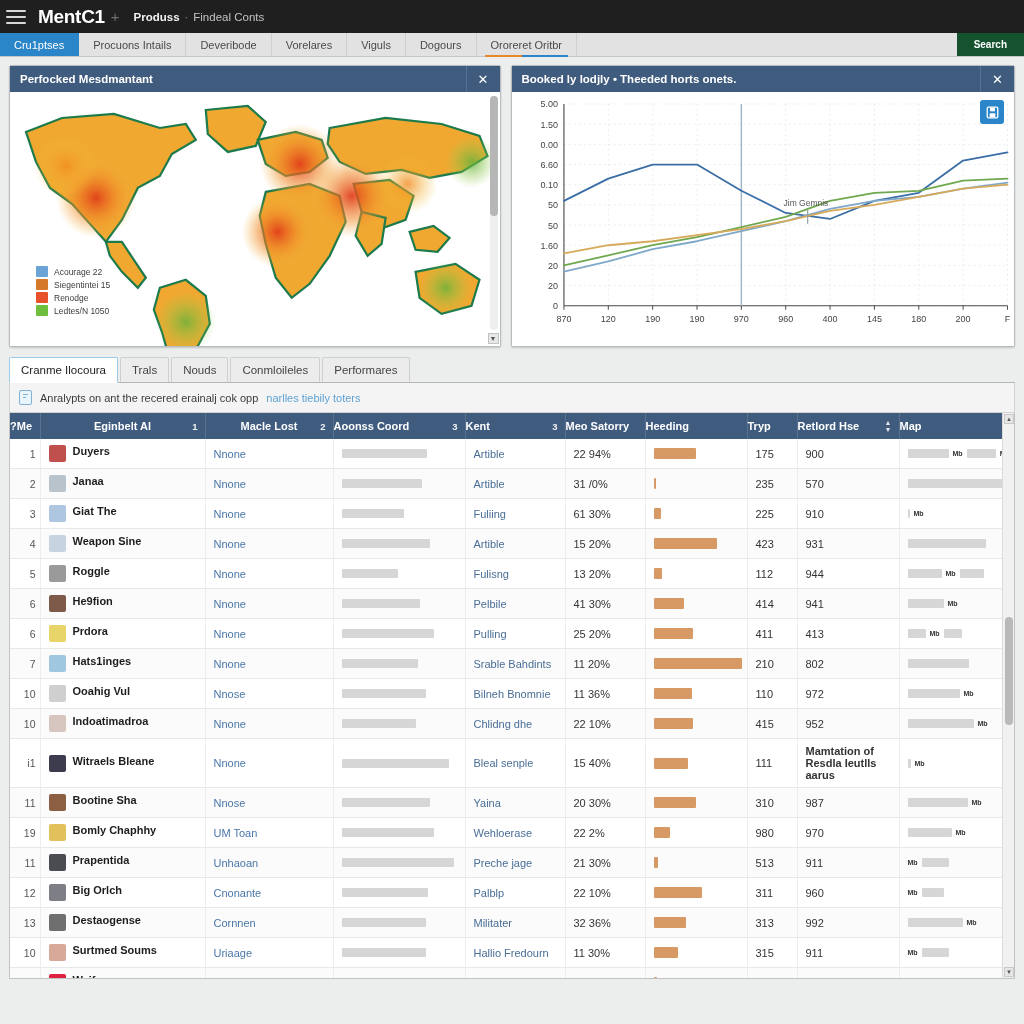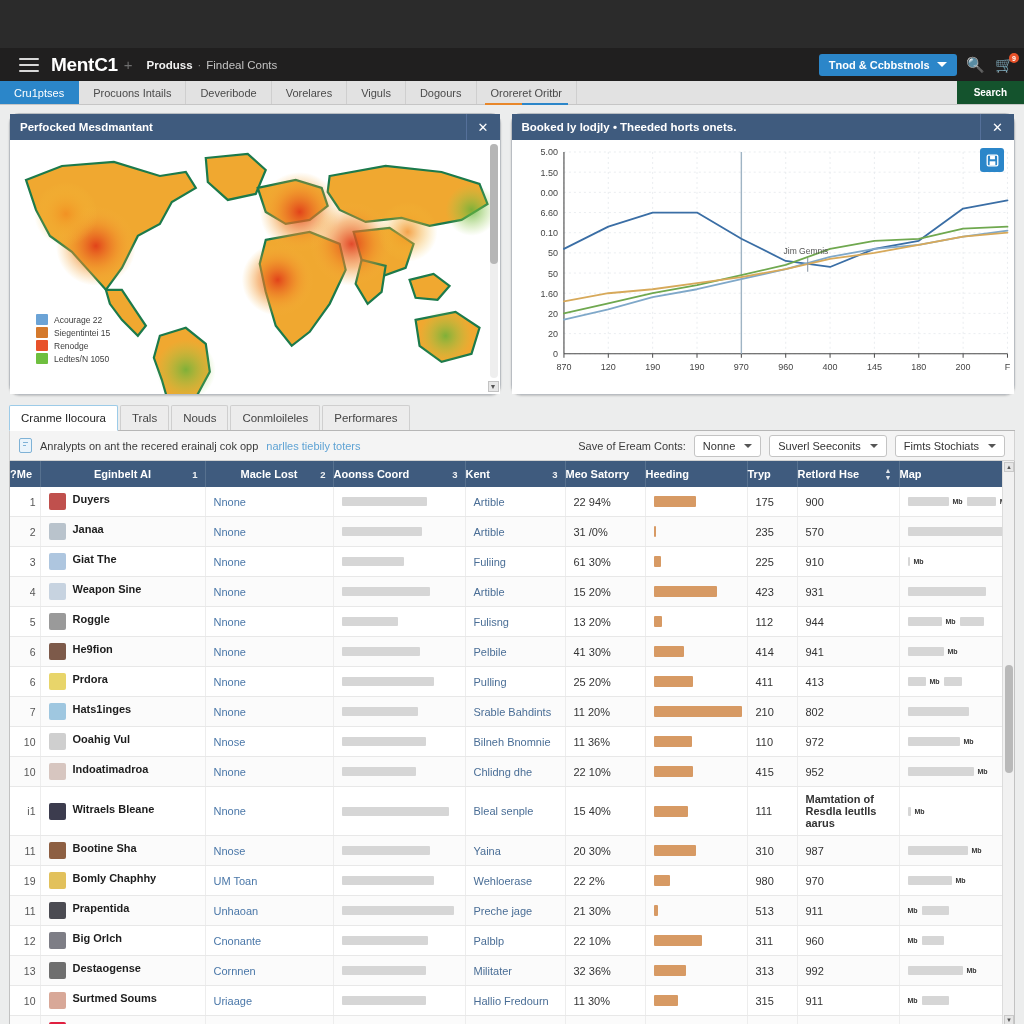--- a/index.html
+++ b/index.html
@@ -12,23 +12,22 @@
     font-family: "Liberation Sans", sans-serif;
     font-size: 12px;
     color: #222;
   }
   #app { width: 1024px; height: 1024px; position: relative; background:#eceded; }
 
   
   .topbar {
     height: 33px; background: #201f1f;
     display: flex; align-items: center;
-    padding: 0 10px 0 19px;
+    padding: 0 10px 0 6px;
     position: relative;
-    margin-top: 48px;
   }
   .hamburger { width:20px; display:flex; flex-direction:column; gap:4px; margin-right:12px; cursor:pointer;}
   .hamburger span { display:block; height:2px; background:#d8d8d8; border-radius:1px; }
   .brand-left {
     color:#fff; font-weight:bold; font-size:19px; letter-spacing:-0.3px;
     margin-right:6px; white-space:nowrap;
   }
   .plus-ico { color:#6f6f6f; font-size:15px; margin-right:14px; }
   .crumb-strong { color:#f2f2f2; font-weight:bold; font-size:11.5px; }
   .crumb-sep { color:#8a8a8a; margin:0 5px; font-size:11px;}
@@ -70,21 +69,21 @@
     background:linear-gradient(to right,#e8872a 0 45%,#2b86c9 45% 100%);
   }
   .nav-search {
     margin-left:auto; background:#14532d; color:#fff; font-weight:bold;
     font-size:10px; display:flex; align-items:center; padding:0 17px; cursor:pointer;
   }
 
   
   .panels { display:flex; gap:10px; padding:8px 9px 0 9px; }
   .panel {
-    background:#fff; border:1px solid #b9bdc2; border-radius:10px;
+    background:#fff; border:1px solid #b9bdc2; border-radius:2px;
     box-shadow:0 1px 2px rgba(0,0,0,.18); display:flex; flex-direction:column;
   }
   .panel.map   { width:492px; height:282px; }
   .panel.chart { width:505px; height:282px; }
   .panel-head {
     height:26px; background:#3f5b7e; color:#fff; display:flex; align-items:center;
     font-size:11.5px; font-weight:bold; padding-left:10px; flex:0 0 auto;
   }
   .panel-head .close {
     margin-left:auto; width:34px; height:26px; display:flex; align-items:center;
@@ -201,30 +200,20 @@
         <span></span>
         <span></span>
     </div>
     <div class="brand-left">MentC1</div>
     <div class="plus-ico">+</div>
     <div class="crumb-strong">Produss</div>
     <div class="crumb-sep">·</div>
     <div class="crumb-weak">Findeal Conts</div>
 
 
-    <div class="topbar-right">
-      <div class="blue-pill">
-        <span>Tnod &amp; Ccbbstnols</span>
-        <span class="caret-d"></span>
-      </div>
-      <div class="ic-btn">🔍</div>
-      <div class="ic-btn">🛒
-        <span class="badge-dot">9</span>
-      </div>
-    </div>
   </div>
 
   <div class="navbar">
     <div class="nav-item active">
         <span>Cru1ptses</span>
       </div>
     <div class="nav-item">
         <span>Procuons Intails</span>
       </div>
     <div class="nav-item">
@@ -421,35 +410,20 @@
     <div class="ctab"><span>Trals</span></div>
     <div class="ctab"><span>Nouds</span></div>
     <div class="ctab"><span>Conmloileles</span></div>
     <div class="ctab"><span>Performares</span></div>
   </div>
 
   <div class="filterbar">
     <span class="note-ico"></span>
     <span class="note-txt">Anralypts on ant the recered erainalj cok opp</span>
     <span class="note-link">narlles tiebily toters</span>
-    <div class="fb-right">
-      <span class="fb-label">Save of Eream Conts:</span>
-      <div class="sel">
-        <span>Nonne</span>
-        <span class="caret-dk"></span>
-      </div>
-      <div class="sel">
-        <span>Suverl Seeconits</span>
-        <span class="caret-dk"></span>
-      </div>
-      <div class="sel">
-        <span>Fimts Stochiats</span>
-        <span class="caret-dk"></span>
-      </div>
-    </div>
   </div>
 
   <div class="tablebox">
     <table>
       <colgroup id="table-colgroup">
           <col style="width: 30px;">
           <col style="width: 165px;">
           <col style="width: 128px;">
           <col style="width: 132px;">
           <col style="width: 100px;">

